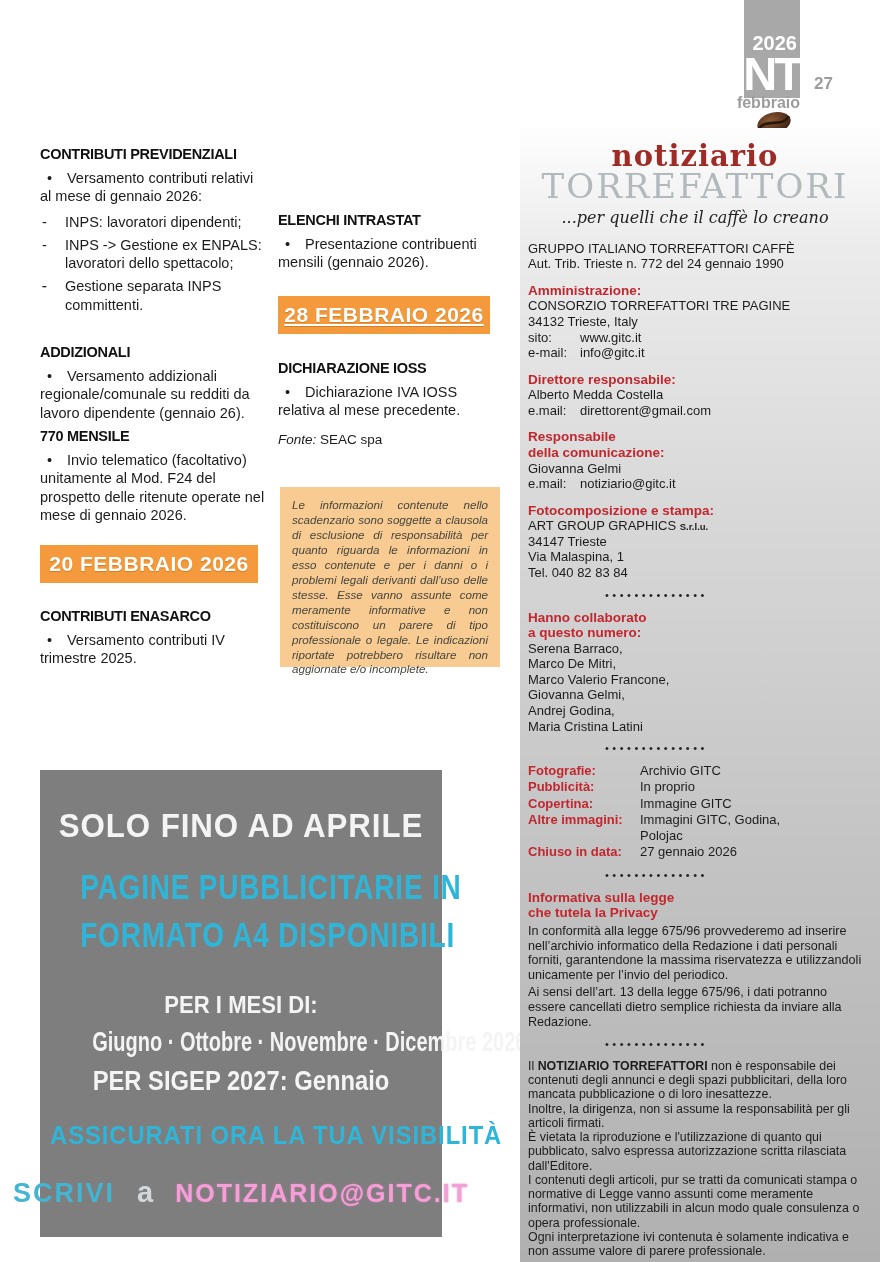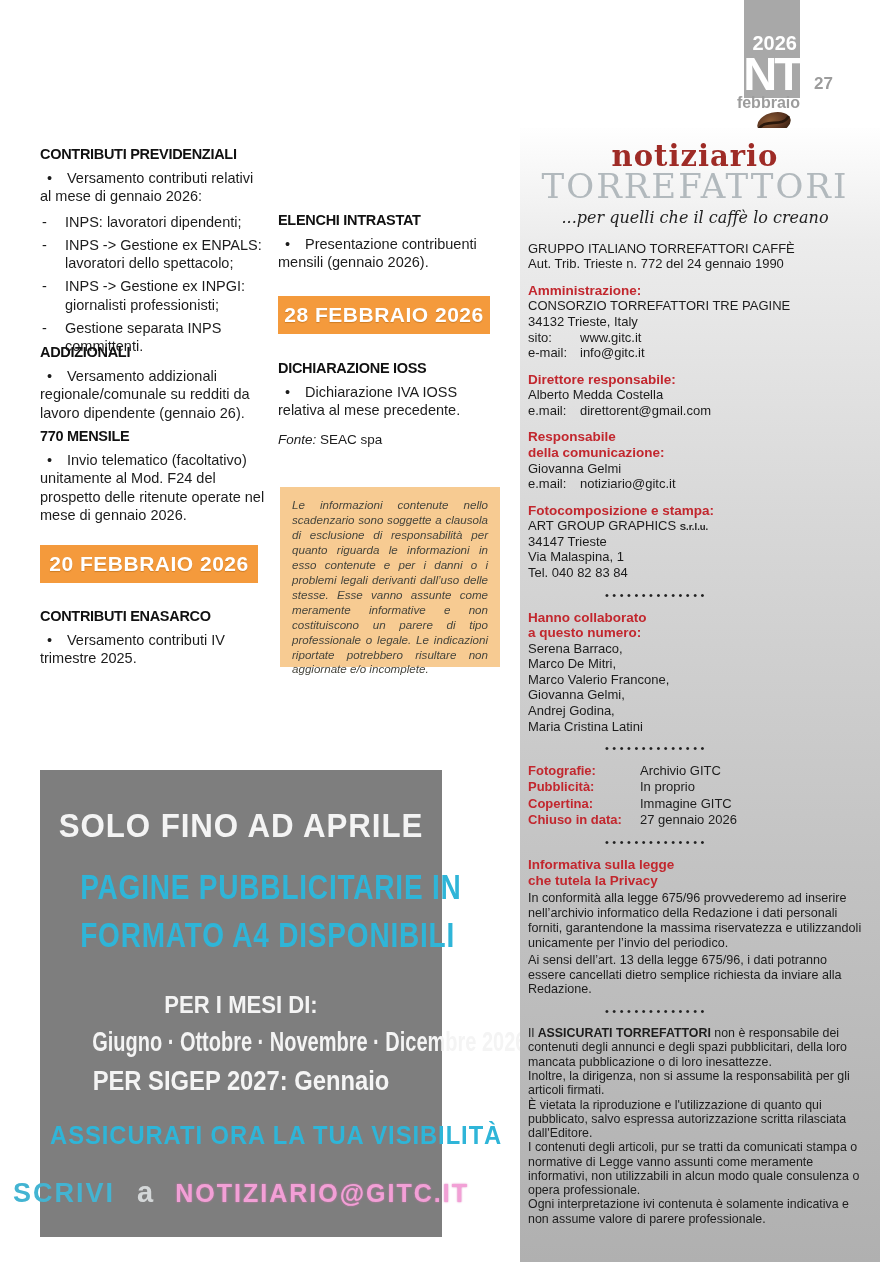--- a/index.html
+++ b/index.html
@@ -94,21 +94,21 @@
       </g>
     </svg>
   </div>
 
   <section class="abs" style="left:40px;top:146px;width:228px;">
     <h3>CONTRIBUTI PREVIDENZIALI</h3>
     <div class="body-txt">
       <p class="bullet-p"><span class="marker">•</span><span>Versamento contributi relativi al mese di gennaio 2026:</span></p>
       <div class="dash-item"><span class="dmarker">-</span><span>INPS: lavoratori dipendenti;</span></div>
       <div class="dash-item"><span class="dmarker">-</span><span>INPS -&gt; Gestione ex ENPALS: lavoratori dello spettacolo;</span></div>
-      <div class="dash-item"><span class="dmarker">-</span><span>INPS -&gt; Gestione ex INPGI: giornalisti professionisti;</span></div>
+      <div class="dash-item"><span class="dmarker">-</span></div>
       <div class="dash-item"><span class="dmarker">-</span><span>Gestione separata INPS committenti.</span></div>
     </div>
   </section>
 
   <section class="abs" style="left:40px;top:344px;width:228px;">
     <h3>ADDIZIONALI</h3>
     <p class="bullet-p body-txt"><span class="marker">•</span><span>Versamento addizionali regionale/comunale su redditi da lavoro dipendente (gennaio 26).</span></p>
   </section>
 
   <section class="abs" style="left:40px;top:428px;width:228px;">
@@ -122,21 +122,21 @@
     <h3>CONTRIBUTI ENASARCO</h3>
     <p class="bullet-p body-txt"><span class="marker">•</span><span>Versamento contributi IV trimestre 2025.</span></p>
   </section>
 
 
   <section class="abs" style="left:278px;top:212px;width:215px;">
     <h3>ELENCHI INTRASTAT</h3>
     <p class="bullet-p body-txt"><span class="marker">•</span><span>Presentazione contribuenti mensili (gennaio 2026).</span></p>
   </section>
 
-  <div class="abs banner" style="left:278px;top:296px;width:212px;">28 FEBBRAIO 2026</div>
+  <div class="abs banner" style="left:278px;top:296px;width:212px;text-decoration:underline;">28 FEBBRAIO 2026</div>
 
   <section class="abs" style="left:278px;top:360px;width:215px;">
     <h3>DICHIARAZIONE IOSS</h3>
     <p class="bullet-p body-txt"><span class="marker">•</span><span>Dichiarazione IVA IOSS relativa al mese precedente.</span></p>
   </section>
 
   <div class="abs fonte" style="left:278px;top:432px;">
     <span class="fl">Fonte:</span>
     <span>SEAC spa</span>
   </div>
@@ -237,38 +237,43 @@
       </div>
       <div class="credit">
         <span class="k">Pubblicità:</span>
         <span class="v">In proprio</span>
       </div>
       <div class="credit">
         <span class="k">Copertina:</span>
         <span class="v">Immagine GITC</span>
       </div>
       <div class="credit">
+        <span class="k">Altre immagini:</span>
+        <span class="v">Immagini GITC, Godina,
+Polojac</span>
+      </div>
+      <div class="credit">
         <span class="k">Chiuso in data:</span>
         <span class="v bold">27 gennaio 2026</span>
       </div>
     </div>
 
     <div class="dots">••••••••••••••</div>
 
     <div class="sb" style="margin-bottom:4px;">
       <div class="red">Informativa sulla legge</div>
       <div class="red" style="margin-bottom:3px;">che tutela la Privacy</div>
       <p class="privacy-p">In conformità alla legge 675/96 provvederemo ad inserire nell’archivio informatico della Redazione i dati personali forniti, garantendone la massima riservatezza e utilizzandoli unicamente per l’invio del periodico.</p>
       <p class="privacy-p">Ai sensi dell’art. 13 della legge 675/96, i dati potranno essere cancellati dietro semplice richiesta da inviare alla Redazione.</p>
     </div>
 
     <div class="dots">••••••••••••••</div>
 
     <div>
-      <p class="legal-p"><span>Il </span><span style="font-weight: bold;">ASSICURATI TORREFATTORI</span><span> non è responsabile dei contenuti degli annunci e degli spazi pubblicitari, della loro mancata pubblicazione o di loro inesattezze.</span></p>
+      <p class="legal-p"><span>Il </span><span style="font-weight: bold;">NOTIZIARIO TORREFATTORI</span><span> non è responsabile dei contenuti degli annunci e degli spazi pubblicitari, della loro mancata pubblicazione o di loro inesattezze.</span></p>
       <p class="legal-p"><span>Inoltre, la dirigenza, non si assume la responsabilità per gli articoli firmati.</span></p>
       <p class="legal-p"><span>È vietata la riproduzione e l'utilizzazione di quanto qui pubblicato, salvo espressa autorizzazione scritta rilasciata dall'Editore.</span></p>
       <p class="legal-p"><span>I contenuti degli articoli, pur se tratti da comunicati stampa o normative di Legge vanno assunti come meramente informativi, non utilizzabili in alcun modo quale consulenza o opera professionale.</span></p>
       <p class="legal-p"><span>Ogni interpretazione ivi contenuta è solamente indicativa e non assume valore di parere professionale.</span></p>
 
     </div>
 
   </aside>
 </div>
 

